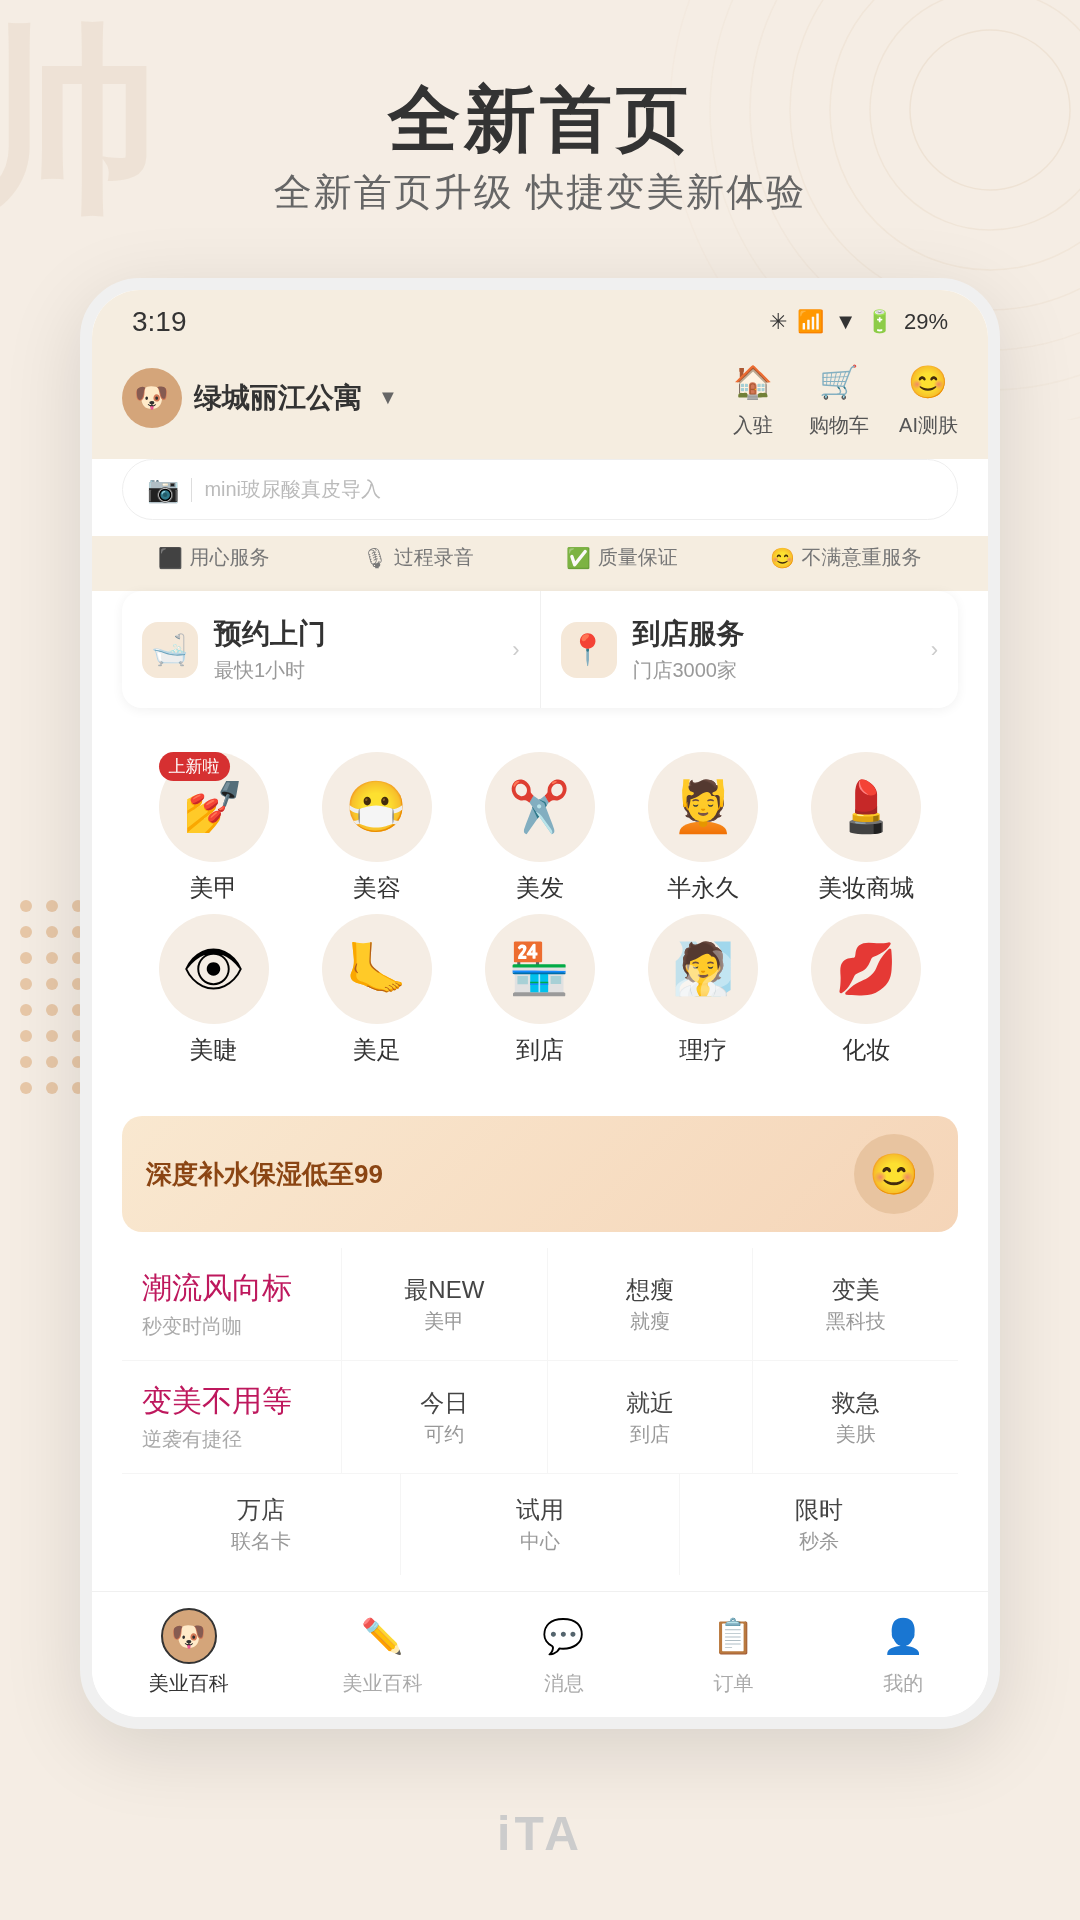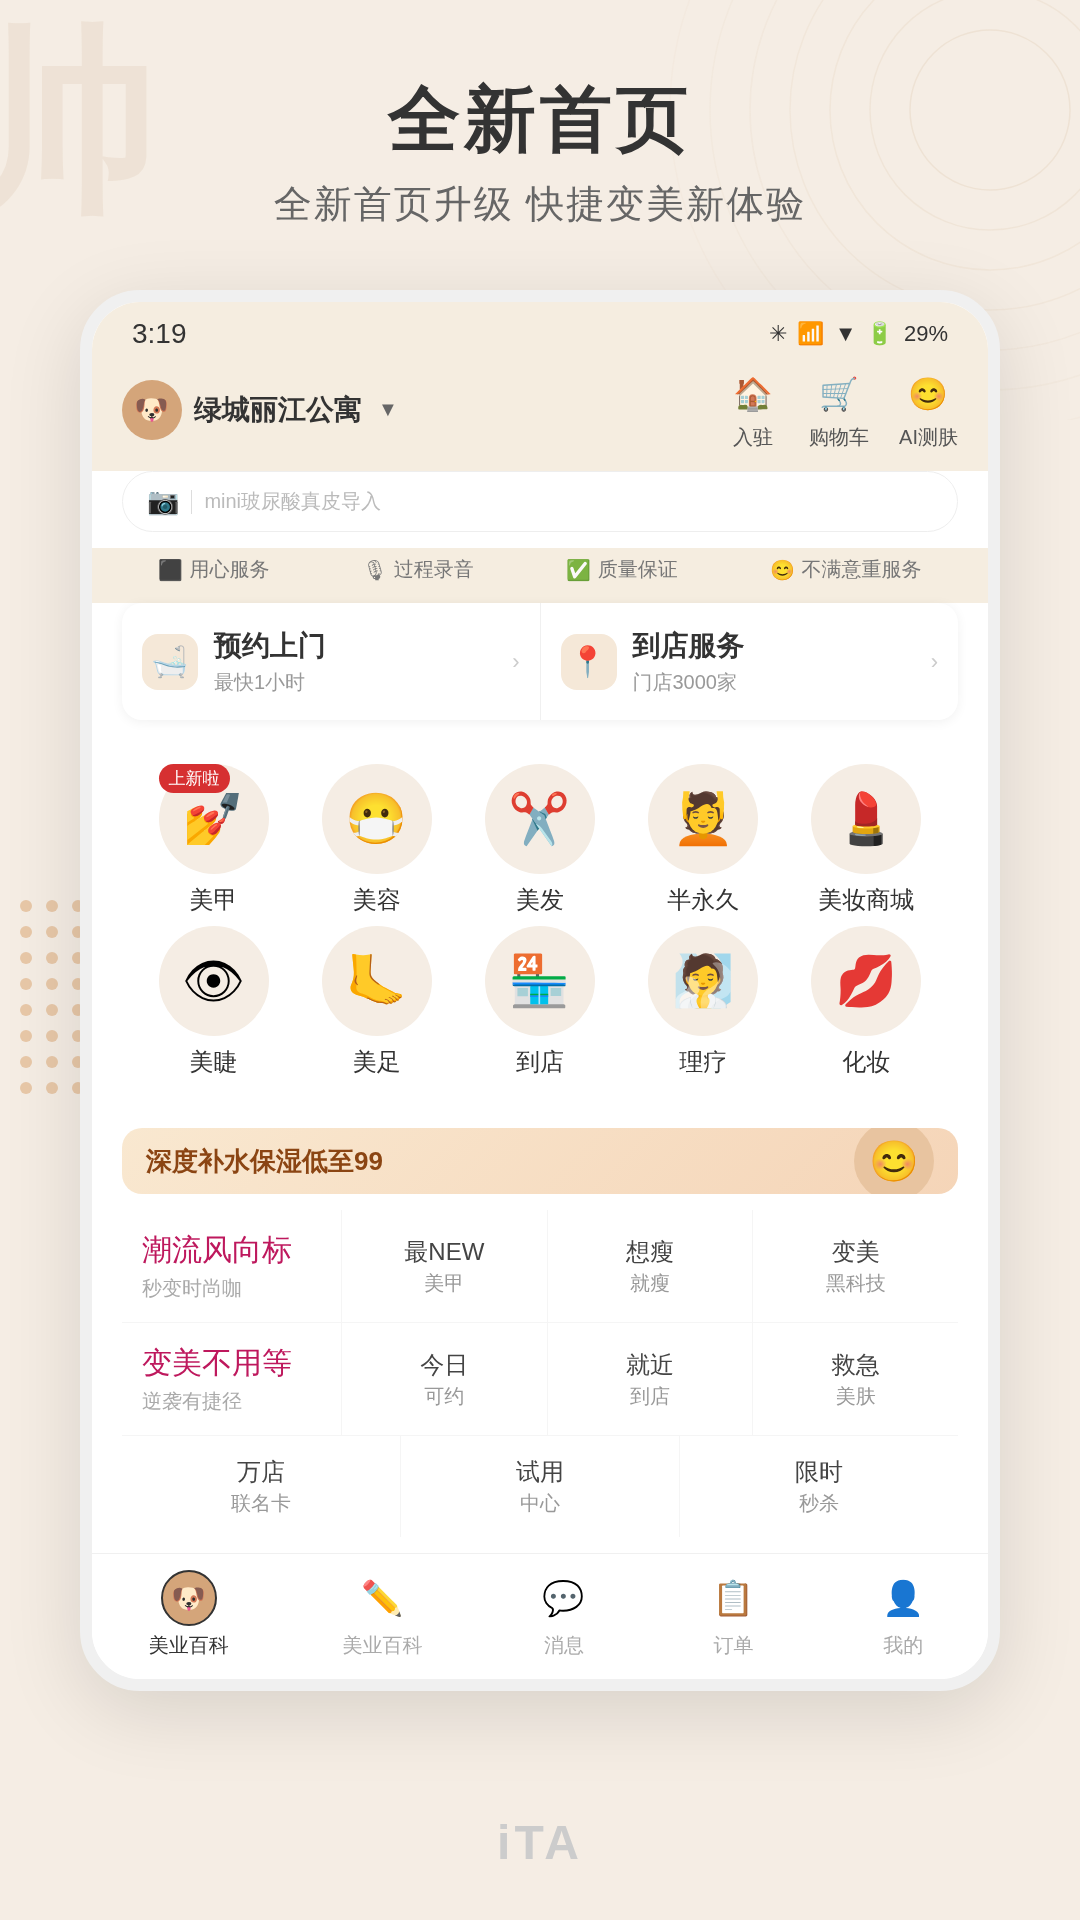--- a/index.html
+++ b/index.html
@@ -42,21 +42,21 @@
     .hero-title {
       font-size: 72px;
       font-weight: 900;
       color: #333;
       letter-spacing: 4px;
       line-height: 1.1;
     }
     .hero-subtitle {
       font-size: 38px;
       color: #666;
-      margin-top: 20px;
+      margin-top: 8px;
       letter-spacing: 2px;
     }
 
     
     .phone-container {
       display: flex;
       justify-content: center;
       padding: 20px 60px 40px;
       position: relative;
       z-index: 2;
@@ -241,21 +241,21 @@
     
     .banner-section {
       margin: 16px 30px 0;
       background: linear-gradient(135deg, #f9e8d0, #f5d5b8);
       border-radius: 20px;
       padding: 20px 24px;
       display: flex;
       align-items: center;
       justify-content: space-between;
       overflow: hidden;
-      height: 66px;
+      height: 116px;
     }
     .banner-text { font-size: 26px; font-weight: 600; color: #8B4513; }
     .banner-face {
       width: 80px; height: 80px;
       border-radius: 50%;
       background: #e8c4a0;
       display: flex; align-items: center; justify-content: center;
       font-size: 40px;
     }
 
@@ -349,21 +349,21 @@
     .left-dots {
       position: absolute;
       left: 20px;
       top: 900px;
       z-index: 0;
     }
 
     
     .ita-text {
       position: absolute;
-      bottom: 50px;
+      bottom: 59px;
       left: 50%;
       transform: translateX(-50%);
       font-size: 48px;
       font-weight: 900;
       color: #ccc;
       letter-spacing: 4px;
       z-index: 0;
     }
   </style>
 </head>

